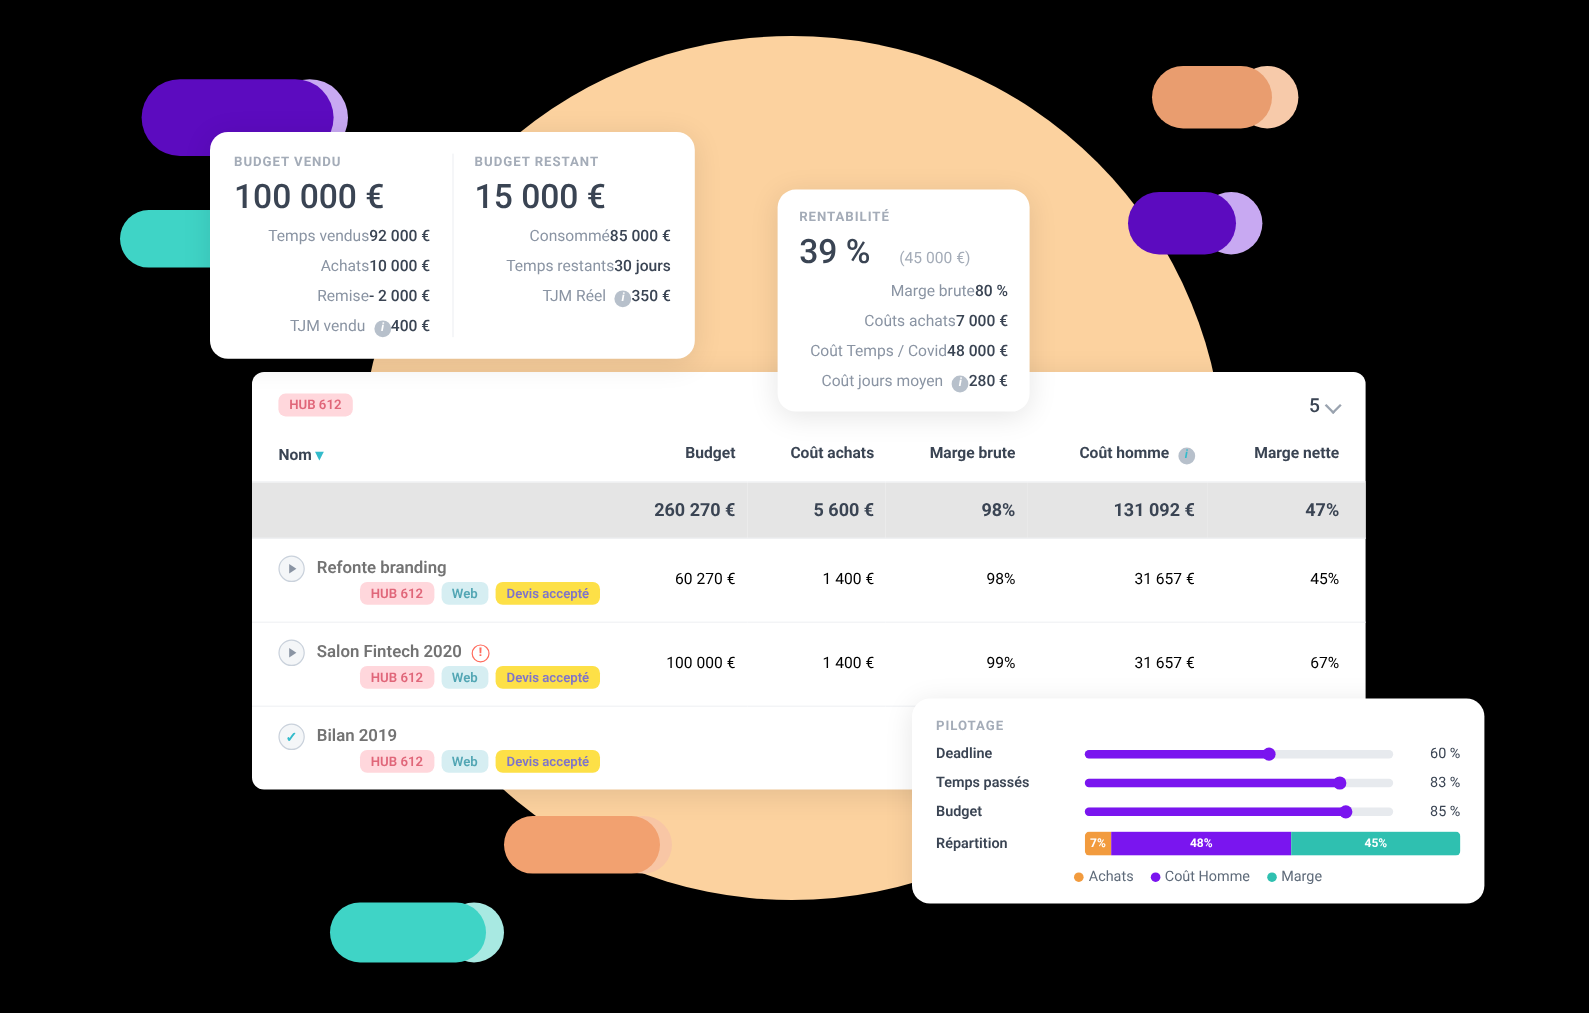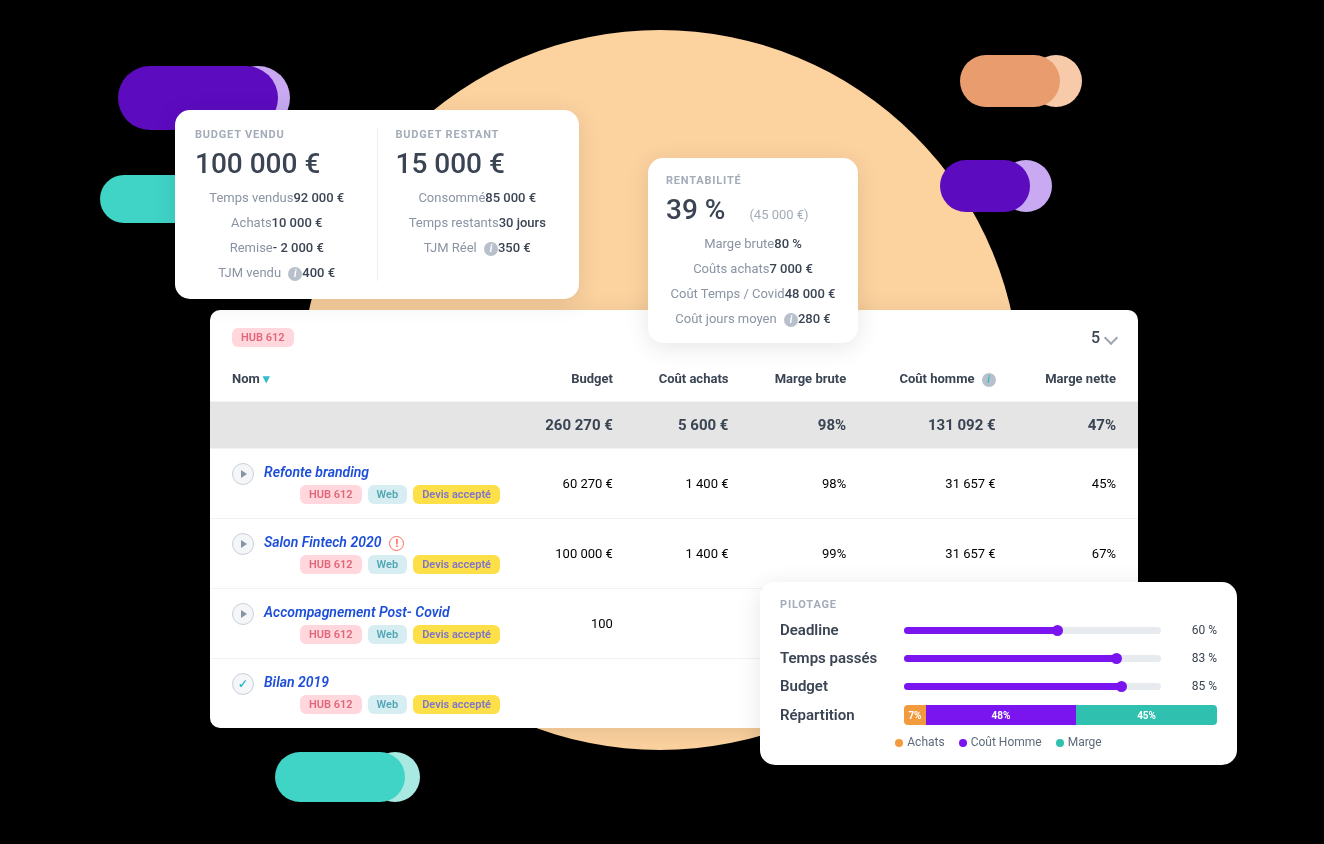--- a/index.html
+++ b/index.html
@@ -44,21 +44,21 @@
     z-index: 3;
   }
   .card-title {
     font-size: 11px;
     font-weight: 700;
     letter-spacing: .8px;
     color: #a4acb8;
     text-transform: uppercase;
   }
   .big-value { font-size: 28px; font-weight: 500; color: #3a4453; margin-top: 6px; }
-  .row { display: flex; justify-content: center; font-size: 13px; color: #8a94a3; margin-top: 10px; }
+  .row { display: flex; justify-content: flex-end; font-size: 13px; color: #8a94a3; margin-top: 10px; }
   .row .val { color: #3a4453; font-weight: 500; }
   .info-icon {
     display: inline-flex;
     width: 14px; height: 14px;
     background: #b7c0cb;
     border-radius: 50%;
     color: #fff;
     font-size: 10px;
     align-items: center;
     justify-content: center;
@@ -106,41 +106,41 @@
   .chev { width:10px;height:10px; border-right:2px solid #9aa3af;border-bottom:2px solid #9aa3af; transform:rotate(45deg);}
 
   table { width:100%; border-collapse: collapse; margin-top:10px;padding-left:10px; }
   th, td { text-align:right; padding: 14px 10px; font-size:13px; }
   th:first-child, td:first-child { text-align:left; padding-left:22px; width:300px; }
   th { color:#3a4453; font-weight:700; font-size:13px; vertical-align:top; }
   .th-sort { color:#33bbcb; }
   tbody tr { border-top:1px solid #f0f2f4; }
   tbody tr.totals { background:#e5e5e5; }
   tbody tr.totals td { font-weight:700; color:#3a4453; font-size:15px; }
-  .proj-name { color:#1d4ed8; font-weight:600; font-size:14px;font-style:italic; }
+  .proj-name { color:#737373; font-weight:600; font-size:14px; }
   .row-icon {
     display:inline-flex;
     width:22px; height:22px;
     border-radius:50%;
     border:1.5px solid #c9d1db;
     align-items:center; justify-content:center;
     margin-right:10px;
     vertical-align:middle;
     background:#f4f6f8;
   }
   .play { width:0;height:0;border-left:6px solid #8a94a3;border-top:4px solid transparent;border-bottom:4px solid transparent; margin-left:2px;}
   .check { color:#33bbcb; font-size:12px; font-weight:900;}
   .alert-icon { width:15px;height:15px;border:1.5px solid #ff6b5d;border-radius:50%;display:inline-flex;align-items:center;justify-content:center;color:#ff6b5d;font-weight:900;font-size:10px;margin-left:8px;vertical-align:middle;}
   .tags-cell { display:inline-flex; gap:6px; float:right;}
   td.name-cell { color:#3a4453; }
 
   
   #pilotage-card { left:760px; top:582px; width:477px; padding:16px 20px; z-index:5; }
   .prog-row { display:flex; align-items:center; gap:14px; margin:10px 0; }
-  .prog-row .lbl { width:110px; font-size:15px; color:#3a4453; font-weight:600; }
+  .prog-row .lbl { width:110px; font-size:12px; color:#3a4453; font-weight:600; }
   .prog-row .pct { width:42px; text-align:right; font-size:12px; color:#3a4453; }
   .bar { flex:1; height:7px; background:#e7eaee; border-radius:4px; position:relative; }
   .bar .fill { height:100%; background:#7a15ef; border-radius:4px; position:relative; }
   .bar .knob { position:absolute; right:-5px; top:-2px; width:11px;height:11px;border-radius:50%;background:#7a15ef;}
   .stack-bar { flex:1; height:20px; display:flex; border-radius:4px; overflow:hidden; }
   .seg { height:100%; display:flex;align-items:center;justify-content:center;font-size:10px;color:#fff; font-weight:700;}
   .seg-a { background:#f29b3e; }
   .seg-b { background:#7a15ef; }
   .seg-c { background:#2fc0b0; }
   .legend { display:flex; gap:14px; justify-content:center; margin-top:10px; font-size:12px; color:#5f6b7a;}
@@ -284,34 +284,20 @@
               <span class="tag tag-devis">Devis accepté</span>
             </span></td>
           <td>100 000 €</td>
           <td>1 400 €</td>
           <td>99%</td>
           <td>31 657 €</td>
           <td style="padding-right:22px;">67%</td>
         </tr>
         <tr>
           <td class="name-cell"><span class="row-icon">
-              <span class="play"></span>
-            </span><span class="proj-name">Accompagnement Post- Covid</span><span class="tags-cell">
-              <span class="tag tag-hub">HUB 612</span>
-              <span class="tag tag-web">Web</span>
-              <span class="tag tag-devis">Devis accepté</span>
-            </span></td>
-          <td>100</td>
-          <td></td>
-          <td></td>
-          <td></td>
-          <td style="padding-right:22px;"></td>
-        </tr>
-        <tr>
-          <td class="name-cell"><span class="row-icon">
               <span class="check">✓</span>
             </span><span class="proj-name">Bilan 2019</span><span class="tags-cell">
               <span class="tag tag-hub">HUB 612</span>
               <span class="tag tag-web">Web</span>
               <span class="tag tag-devis">Devis accepté</span>
             </span></td>
           <td></td>
           <td></td>
           <td></td>
           <td></td>

